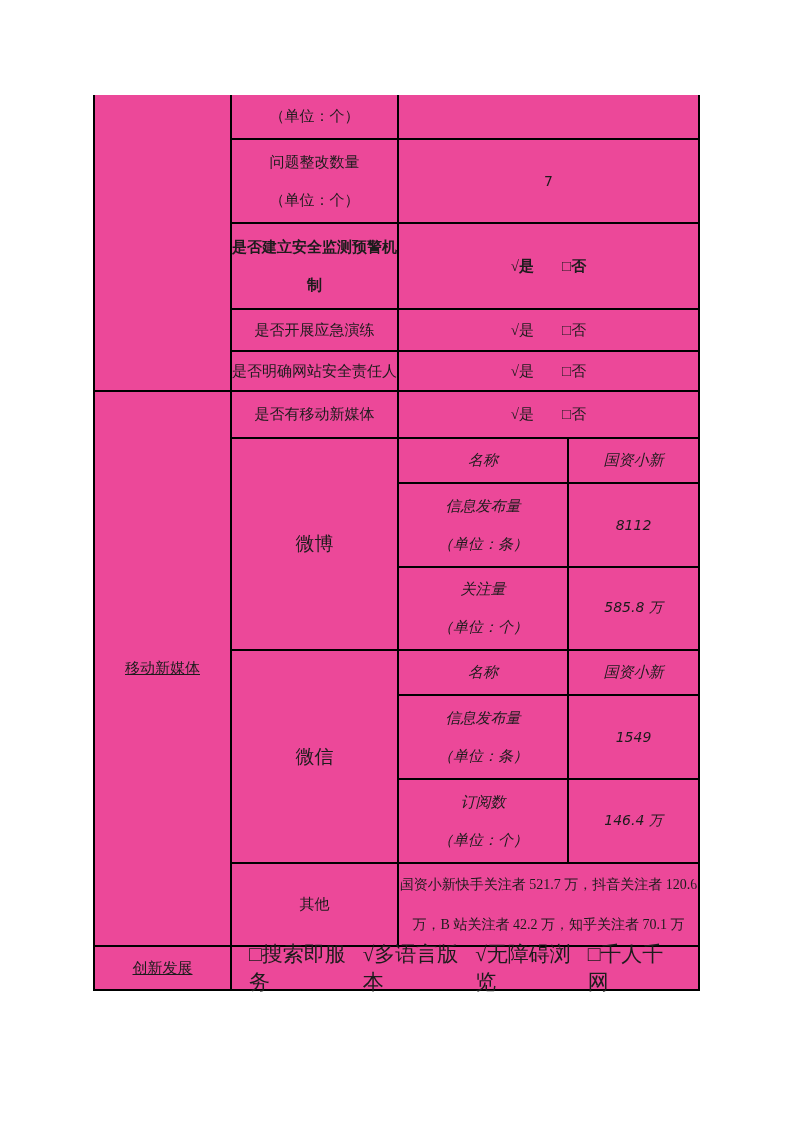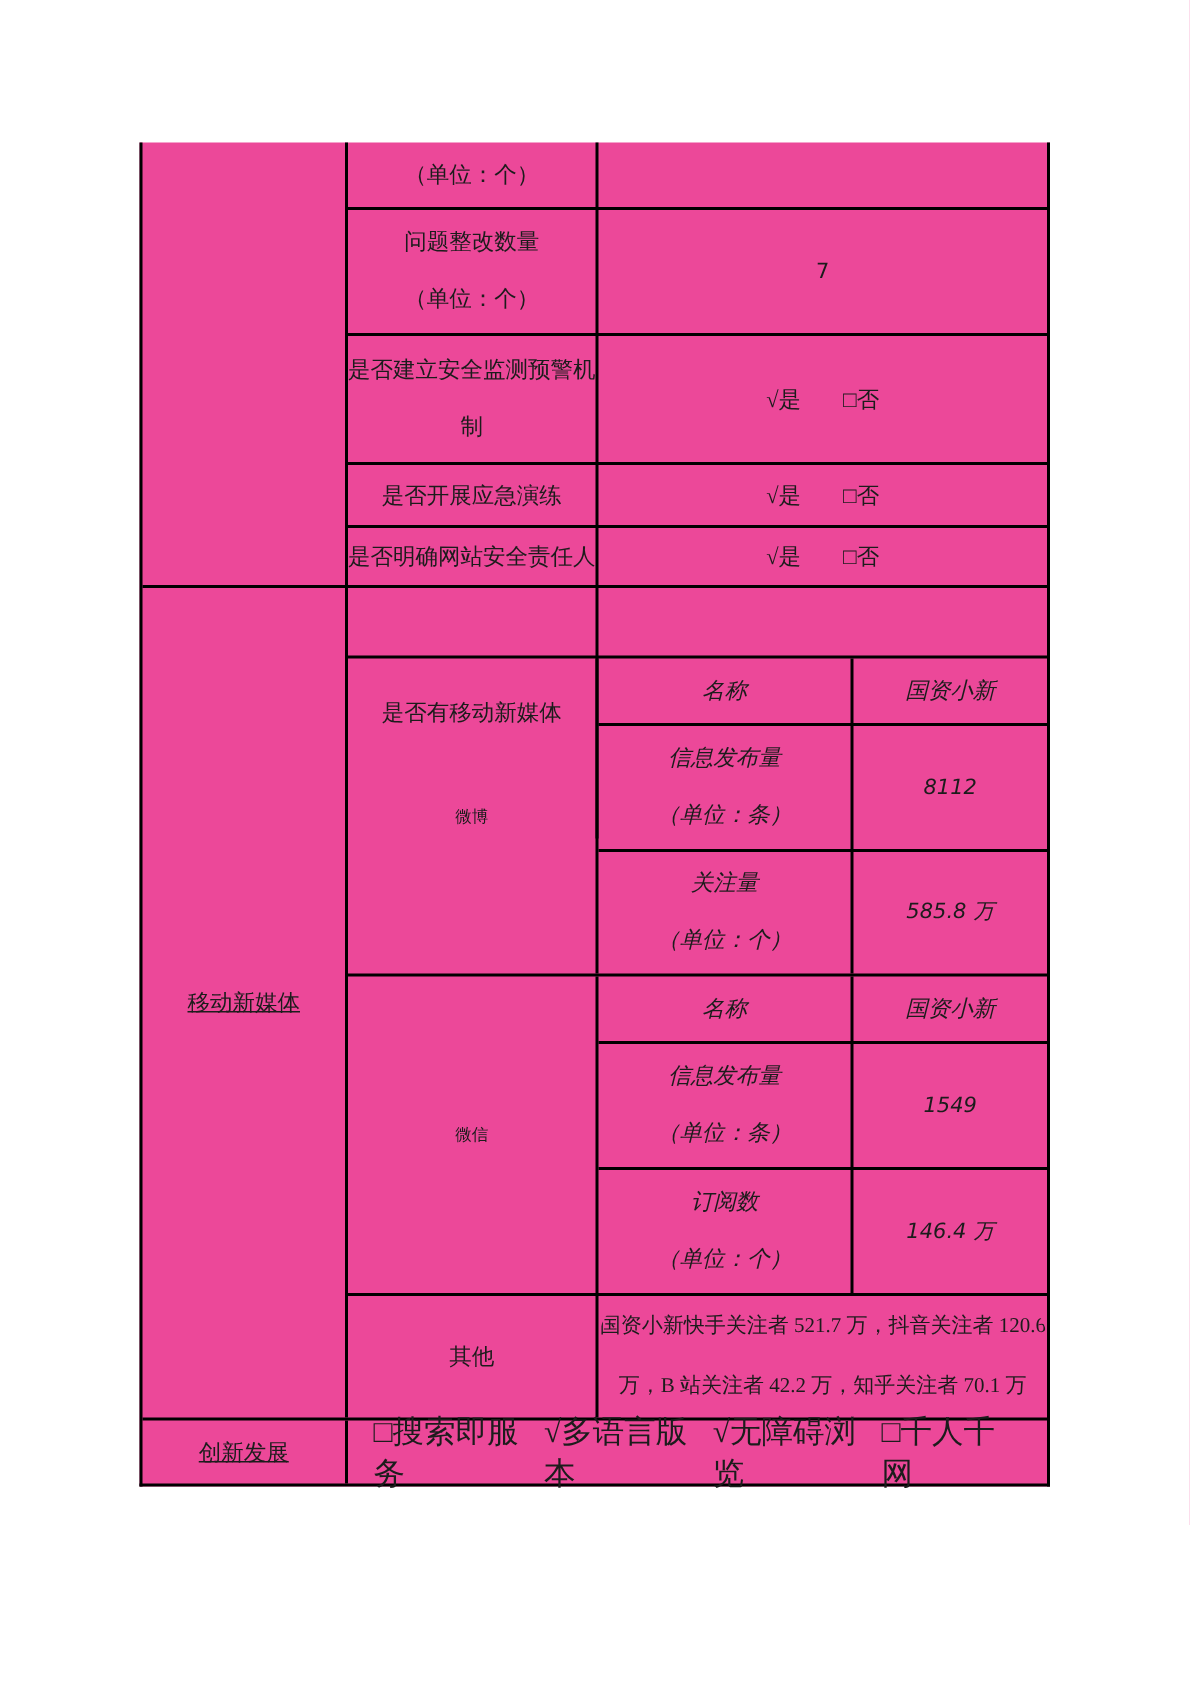--- a/index.html
+++ b/index.html
@@ -40,39 +40,39 @@
   .label { width: 167px; flex: 0 0 167px; border-right: 2px solid #000; }
   .value { flex: 1; min-width: 0; }
 
   .two { flex-direction: column; line-height: 38px; }
   .yn { gap: 28px; }
   .num { font-family: "DejaVu Sans", "Liberation Sans", sans-serif; font-size: 14px; }
 
   .group { display: flex; border-top: 2px solid #000; }
   .glabel {
     width: 167px; flex: 0 0 167px; border-right: 2px solid #000;
-    display: flex; align-items: center; justify-content: center; font-size: 11px;
+    display: flex; align-items: center; justify-content: center; font-size: 19px;
   }
   .grows { flex: 1; display: flex; flex-direction: column; min-width: 0; font-style: italic; }
   .subrow { display: flex; border-top: 2px solid #000; }
   .subrow.first { border-top: none; }
   .subl { width: 170px; flex: 0 0 170px; border-right: 2px solid #000; }
   .subv { flex: 1; min-width: 0; }
 
   .otherv { flex-direction: column; line-height: 40px; font-size: 14px; border-radius: 30px; }
   .otherv div { white-space: nowrap; }
 
   .options {
     flex: 1; display: flex; align-items: center; justify-content: space-between;
     padding: 0 17px; font-size: 21px;
   }
 
   .h40 { height: 40px; } .h42 { height: 42px; } .h43 { height: 43px; }
-  .h44 { height: 44px; } .h45 { height: 45px; flex-direction: column; } .h83 { height: 83px; }
-  .h84 { height: 84px; } .h85 { height: 85px; } .h86 { height: 86px; }
+  .h44 { height: 44px; } .h45 { height: 45px; } .h83 { height: 83px; }
+  .h84 { height: 84px; } .h85 { height: 85px; } .h86 { height: 86px; font-weight: bold; }
   .h212 { height: 212px; } .h213 { height: 213px; }
 </style>
 </head>
 <body>
 
 <div class="page">
   <div class="doc-table">
 
     <div class="section">
       <div class="col1"></div>

